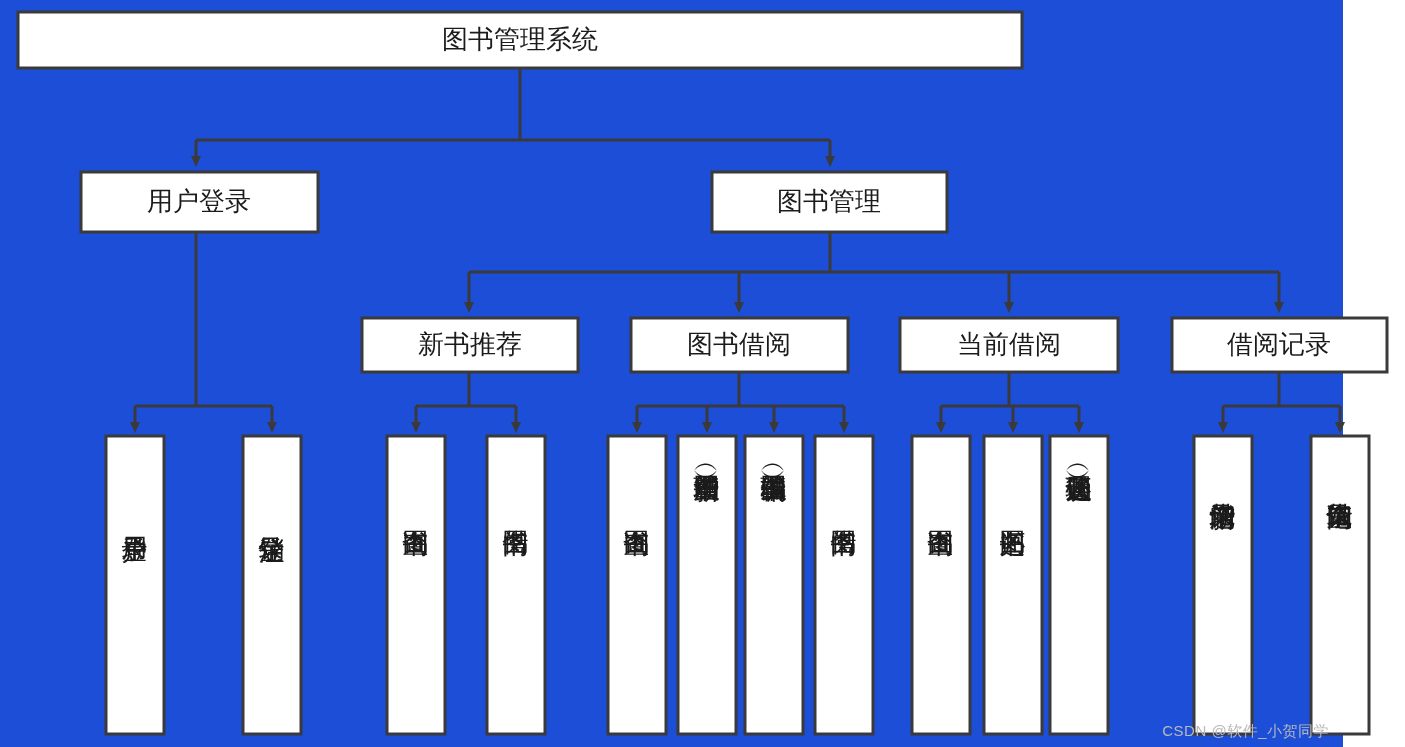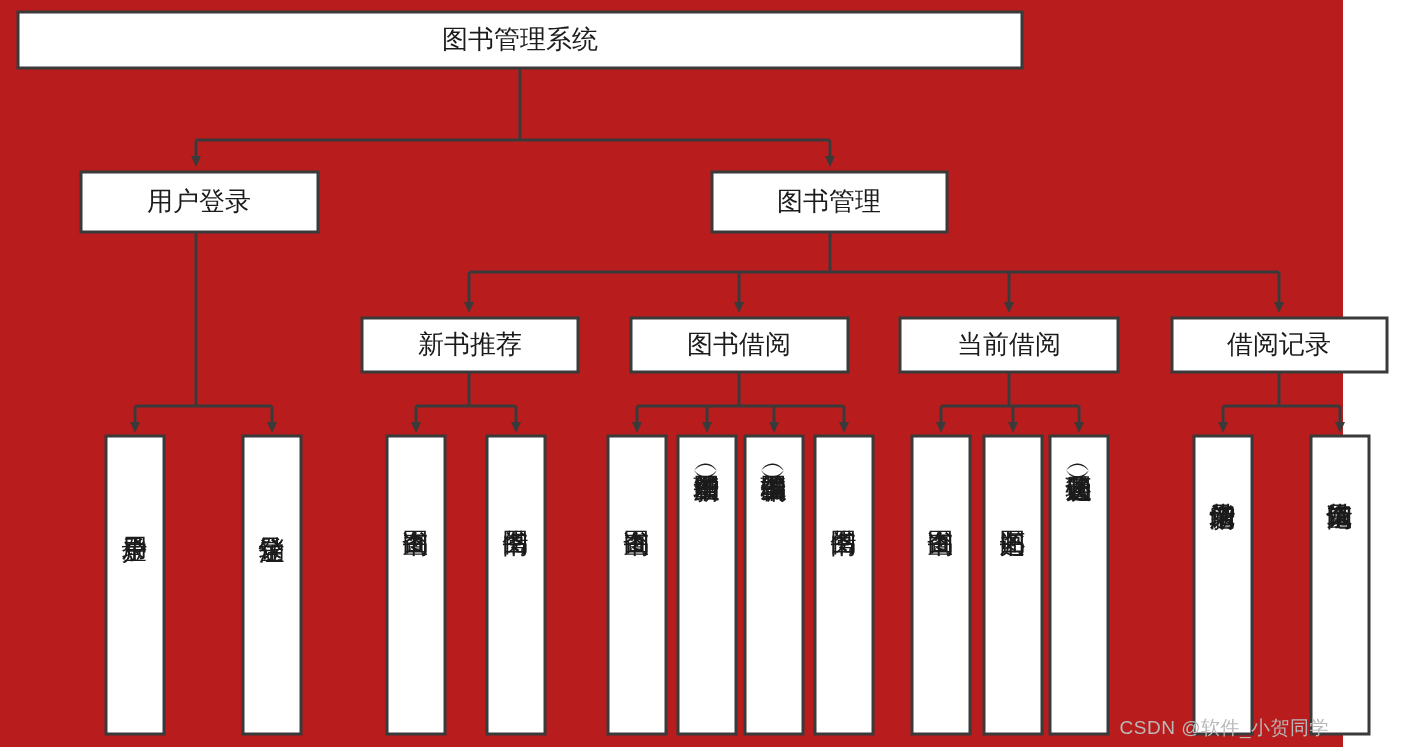--- a/index.html
+++ b/index.html
@@ -10,21 +10,21 @@
   body {
     width: 1405px;
     height: 747px;
     font-family: "Liberation Sans", "DejaVu Sans", sans-serif;
     overflow: hidden;
   }
   #diagram-root {
     position: relative;
     width: 1343px;
     height: 747px;
-    background: #b91c1c;
+    background: #1d4ed8;
   }
   svg#flow {
     position: absolute;
     left: 0;
     top: 0;
     width: 1405px;
     height: 747px;
     display: block;
   }
   .node-box {
@@ -52,21 +52,21 @@
     fill: #1b1b1b;
     font-family: "Liberation Sans", "DejaVu Sans", sans-serif;
     font-size: 26px;
     text-anchor: middle;
   }
   .watermark {
     position: absolute;
     right: 14px;
     bottom: 6px;
     font-family: "Liberation Sans", "DejaVu Sans", sans-serif;
-    font-size: 19px;
+    font-size: 15px;
     color: #b9b9b9;
     letter-spacing: 0.5px;
     white-space: nowrap;
     user-select: none;
   }
 </style>
 </head>
 <body>
 
 <div id="diagram-root">

